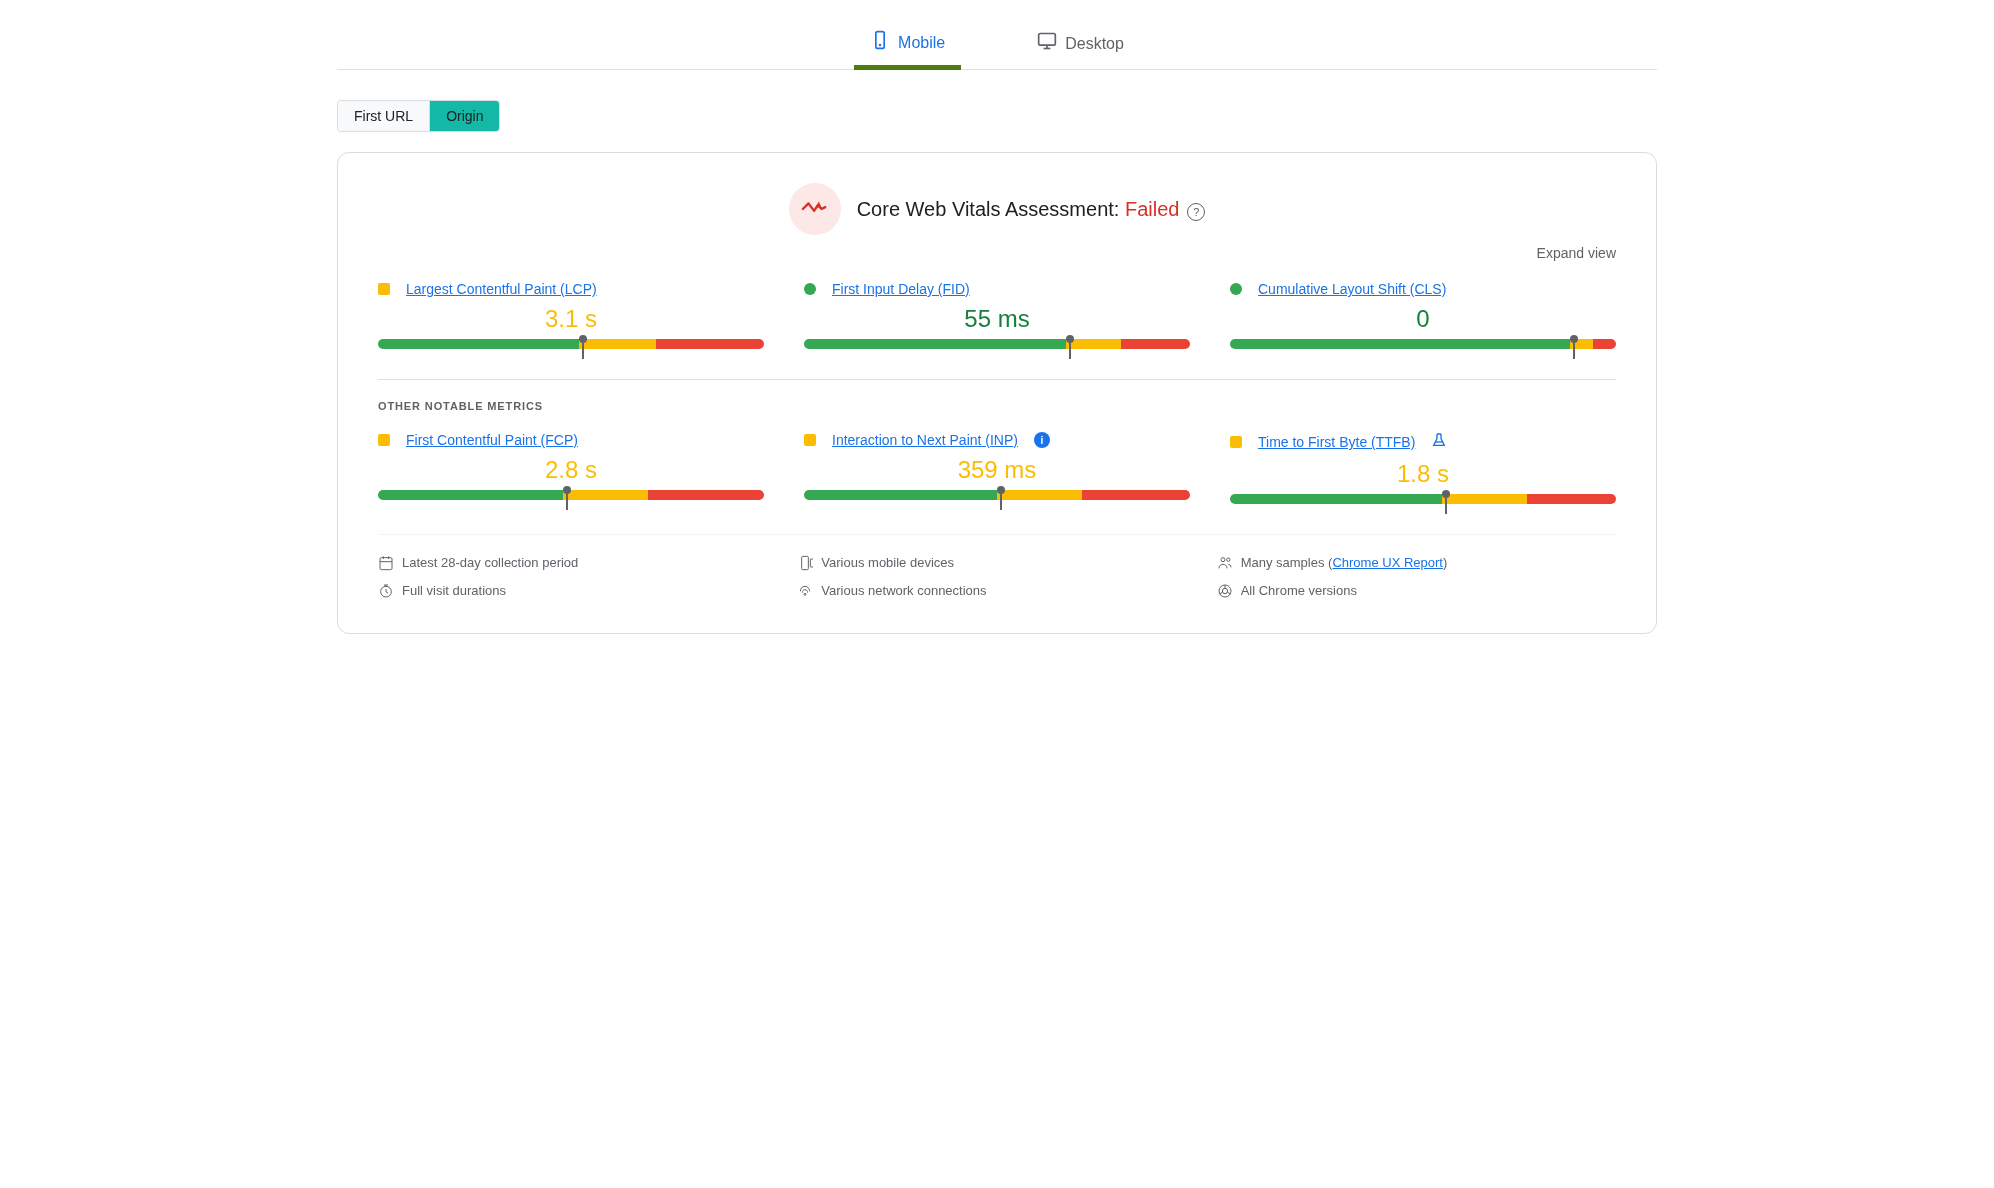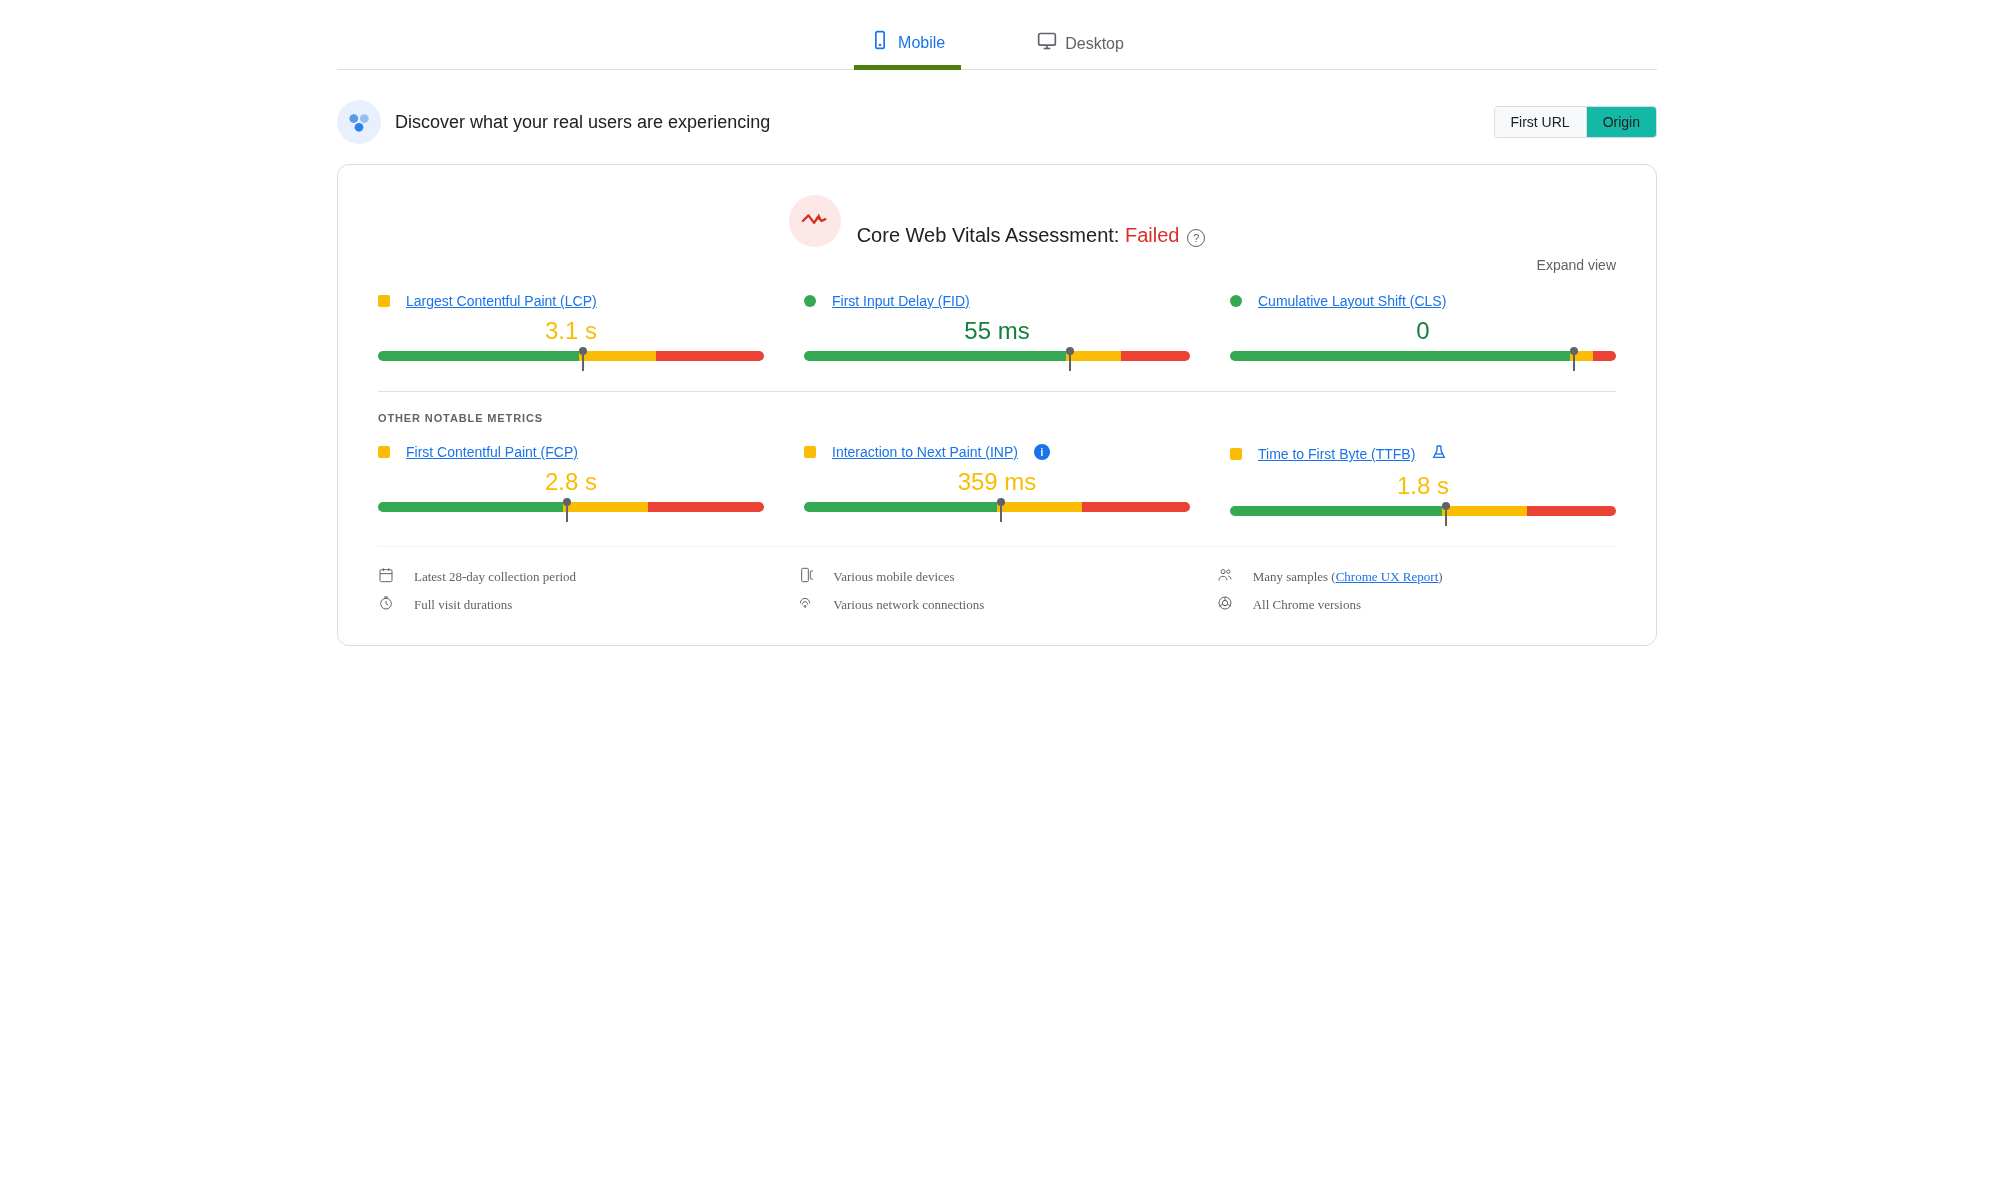--- a/index.html
+++ b/index.html
@@ -109,21 +109,21 @@
     
     .main-card {
       border: 1px solid #dadce0;
       border-radius: 12px;
       padding: 30px 40px;
     }
 
     
     .assessment-header {
       display: flex;
-      align-items: flex-end;
+      align-items: center;
       justify-content: center;
       gap: 16px;
       margin-bottom: 10px;
     }
 
     .assessment-icon {
       width: 52px;
       height: 52px;
       border-radius: 50%;
       background: #fce8e6;
@@ -310,25 +310,24 @@
       display: grid;
       grid-template-columns: 1fr 1fr 1fr;
       gap: 8px 20px;
       margin-top: 30px;
       padding-top: 20px;
       border-top: 1px solid #f1f3f4;
     }
 
     .footer-item {
       display: flex;
-      align-items: center;
-      gap: 20px;
+      align-items: flex-start;
+      gap: 8px;
       font-size: 13px;
       color: #5f6368;
-      font-family: Liberation Serif, serif;
     }
 
     .footer-icon {
       font-size: 16px;
     }
 
     .footer-link {
       color: #1a73e8;
       text-decoration: underline;
       cursor: pointer;
@@ -356,30 +355,20 @@
           <rect x="2" y="3" width="20" height="14" rx="2" ry="2"></rect>
           <line x1="8" y1="21" x2="16" y2="21"></line>
           <line x1="12" y1="17" x2="12" y2="21"></line>
         </svg>
       </span>
       <span>Desktop</span>
     </div>
   </div>
 
   <div class="header-row">
-    <div class="header-left">
-      <div class="header-avatar">
-        <svg width="28" height="28" viewBox="0 0 32 32" fill="none">
-          <circle cx="10" cy="12" r="5" fill="#1a73e8" opacity="0.7"></circle>
-          <circle cx="22" cy="12" r="5" fill="#1a73e8" opacity="0.4"></circle>
-          <circle cx="16" cy="22" r="5" fill="#1a73e8" opacity="0.9"></circle>
-        </svg>
-      </div>
-      <span class="header-title">Discover what your real users are experiencing</span>
-    </div>
     <div class="url-origin-toggle">
       <button class="active">First URL</button>
       <button>Origin</button>
     </div>
   </div>
 
   <div class="main-card">
 
     <div class="assessment-header">
       <div class="assessment-icon">

